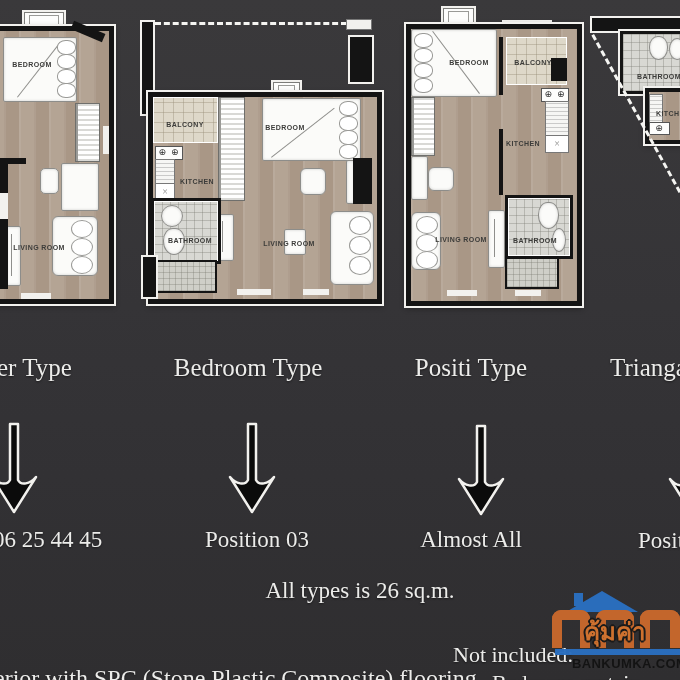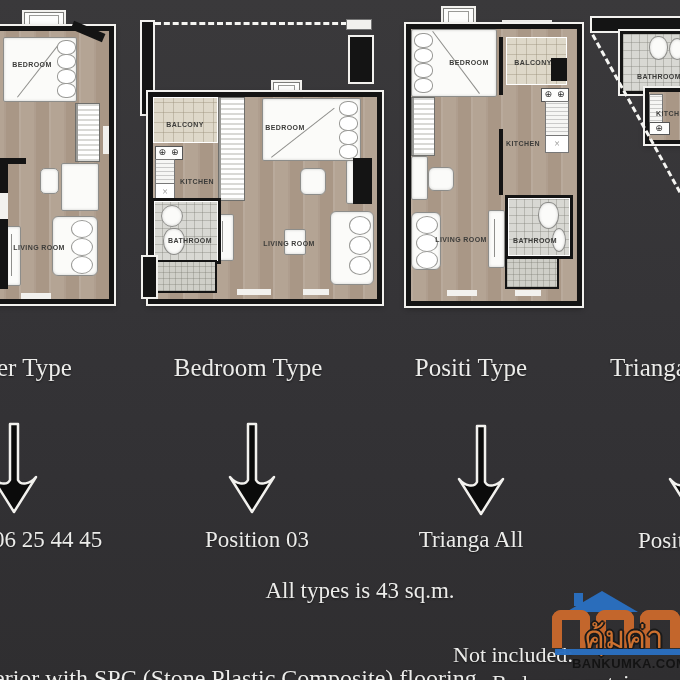--- a/index.html
+++ b/index.html
@@ -54,21 +54,21 @@
   .title{position:absolute;font-size:25px;color:#ececea;white-space:nowrap;text-shadow:0 1px 2px rgba(0,0,0,.5);}
   .pos{position:absolute;font-size:23px;color:#ececea;white-space:nowrap;text-shadow:0 1px 2px rgba(0,0,0,.5);}
   .ctr{transform:translateX(-50%);}
   .note{position:absolute;font-size:23px;color:#ececea;white-space:nowrap;text-shadow:0 1px 2px rgba(0,0,0,.5);}
   
   #wm{position:absolute;left:552px;top:586px;width:140px;height:92px;opacity:.97;}
   .wm-bar{position:absolute;left:3px;top:63px;width:137px;height:6px;background:#2a6fc0;}
   .wm-dom{position:absolute;left:20px;top:70px;font-family:"Liberation Sans",sans-serif;
       font-weight:700;font-size:13px;letter-spacing:.4px;color:#131313;}
   .wm-thai{position:absolute;left:32px;top:26px;font-family:"DejaVu Sans","Liberation Sans",sans-serif;
-      font-weight:400;font-size:31px;color:#d4742f;
+      font-weight:700;font-size:24px;color:#d4742f;
       text-shadow:-2px 0 0 #1a1a1a,2px 0 0 #1a1a1a,0 -2px 0 #1a1a1a,0 2px 0 #1a1a1a,
                   -1px -1px 0 #1a1a1a,1px 1px 0 #1a1a1a,1px -1px 0 #1a1a1a,-1px 1px 0 #1a1a1a;}
   .wm-blk{position:absolute;top:24px;height:38px;border:10px solid #c8682c;border-bottom:none;
       border-radius:9px 9px 0 0;box-sizing:border-box;}
 </style>
 </head>
 <body>
 
 <div id="stage">
 
@@ -234,24 +234,24 @@
   </svg>
   <svg class="abs" style="left:453px;top:422px;" width="56" height="96" viewBox="0 0 56 96">
     <path d="M24 4 L32 4 L32 60 C35 66 44 64 50 57 L28 92 L6 57 C12 64 21 66 24 60 Z" fill="#0b0b0b" stroke="#f2f1ee" stroke-width="2.5" stroke-linejoin="round"></path>
   </svg>
   <svg class="abs" style="left:664px;top:422px;" width="56" height="96" viewBox="0 0 56 96">
     <path d="M24 4 L32 4 L32 60 C35 66 44 64 50 57 L28 92 L6 57 C12 64 21 66 24 60 Z" fill="#0b0b0b" stroke="#f2f1ee" stroke-width="2.5" stroke-linejoin="round"></path>
   </svg>
 
   <span class="pos" style="left:-7px;top:527px;">06 25 44 45</span>
   <span class="pos ctr" style="left:257px;top:527px;">Position 03</span>
-  <span class="pos ctr" style="left:471px;top:527px;">Trianga All</span>
+  <span class="pos ctr" style="left:471px;top:527px;">Almost All</span>
   <span class="pos" style="left:638px;top:528px;">Positi</span>
 
-  <span class="note ctr" style="left:360px;top:578px;">All types is 43 sq.m.</span>
+  <span class="note ctr" style="left:360px;top:578px;">All types is 26 sq.m.</span>
   <span class="note" style="left:453px;top:642px;font-size:22px;">Not included:</span>
   <span class="note" style="left:-6px;top:665px;font-size:24px;">erior with SPC (Stone Plastic Composite) flooring</span>
   <span class="note" style="left:492px;top:670px;font-size:22px;">Bedroom curtain</span>
 
   <div id="wm">
     <svg class="abs" style="left:10px;top:2px;" width="80" height="26" viewBox="0 0 80 26">
       <polygon points="4,24 40,3 76,24" fill="#2a6fc0"></polygon>
       <rect x="12" y="5" width="9" height="13" fill="#2a6fc0"></rect>
     </svg>
     <div class="wm-blk" style="left:0px;width:38px;"></div>

